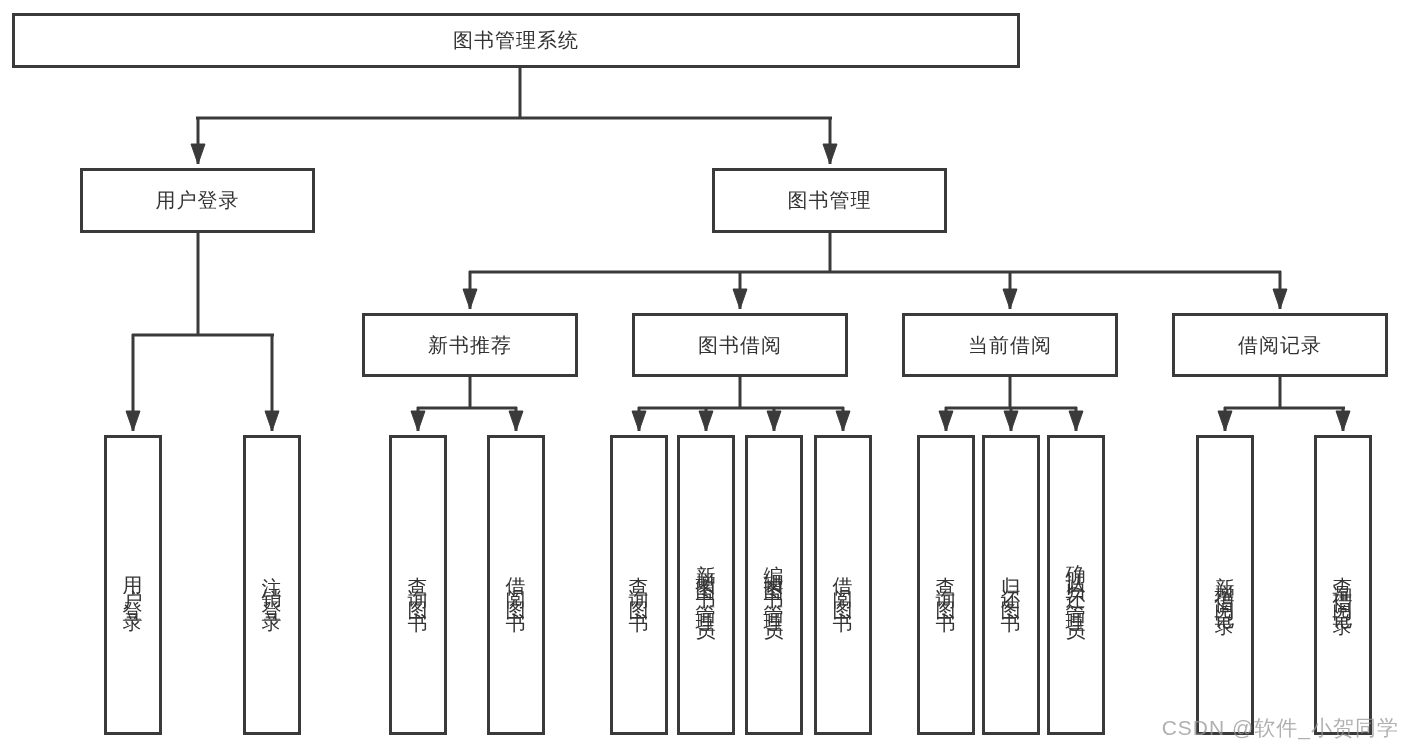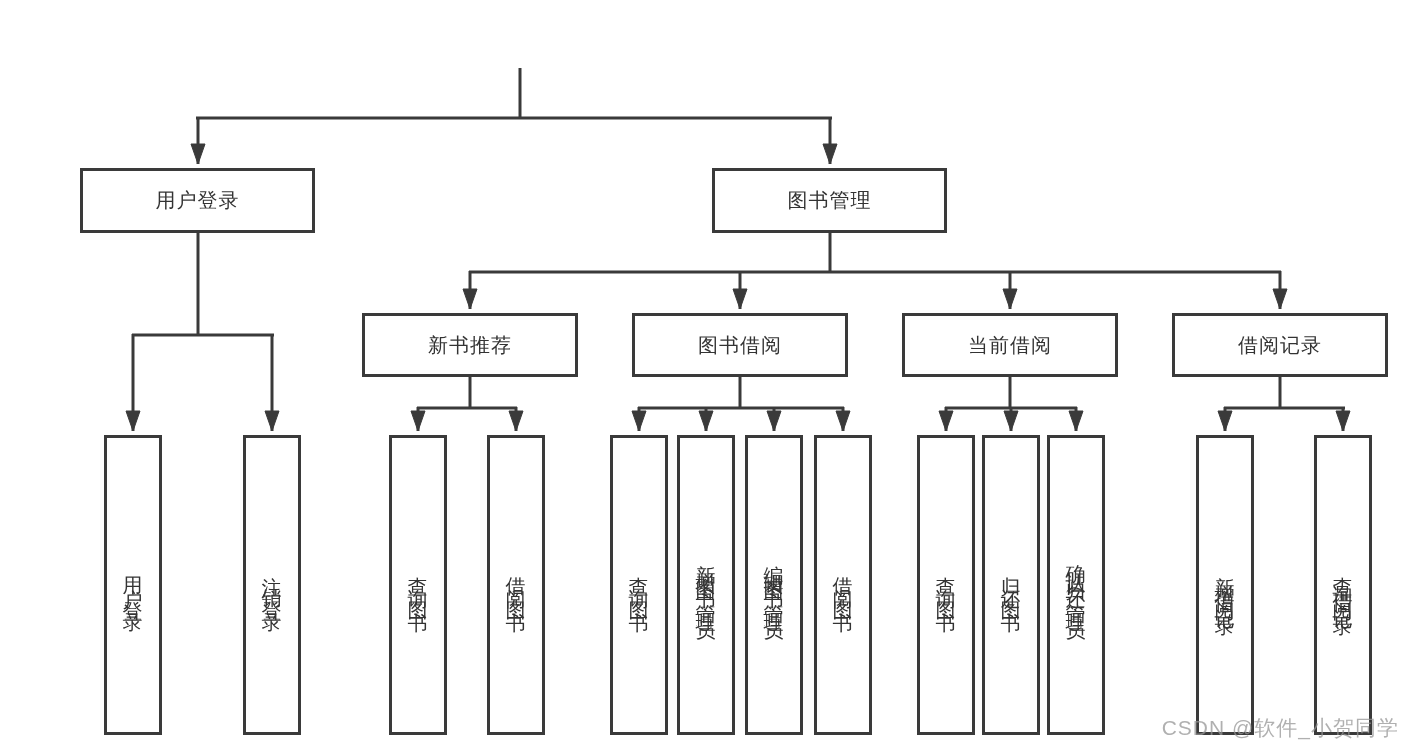--- a/index.html
+++ b/index.html
@@ -77,20 +77,23 @@
       <line x1="1011" y1="407" x2="1011" y2="431" marker-end="url(#arrow)"></line>
       <line x1="1076" y1="407" x2="1076" y2="431" marker-end="url(#arrow)"></line>
 
       <line x1="1280" y1="377" x2="1280" y2="409"></line>
       <line x1="1224" y1="408" x2="1345" y2="408"></line>
       <line x1="1225" y1="407" x2="1225" y2="431" marker-end="url(#arrow)"></line>
       <line x1="1343" y1="407" x2="1343" y2="431" marker-end="url(#arrow)"></line>
     </g>
   </svg>
 
+  <div class="node root">
+    <span>图书管理系统</span>
+  </div>
 
   <div class="node lvl2" style="left:80px;">
     <span>用户登录</span>
   </div>
   <div class="node lvl3" style="left:362px;">
     <span>新书推荐</span>
   </div>
 
   <div class="node lvl2" style="left:712px;">
     <span>图书管理</span>

